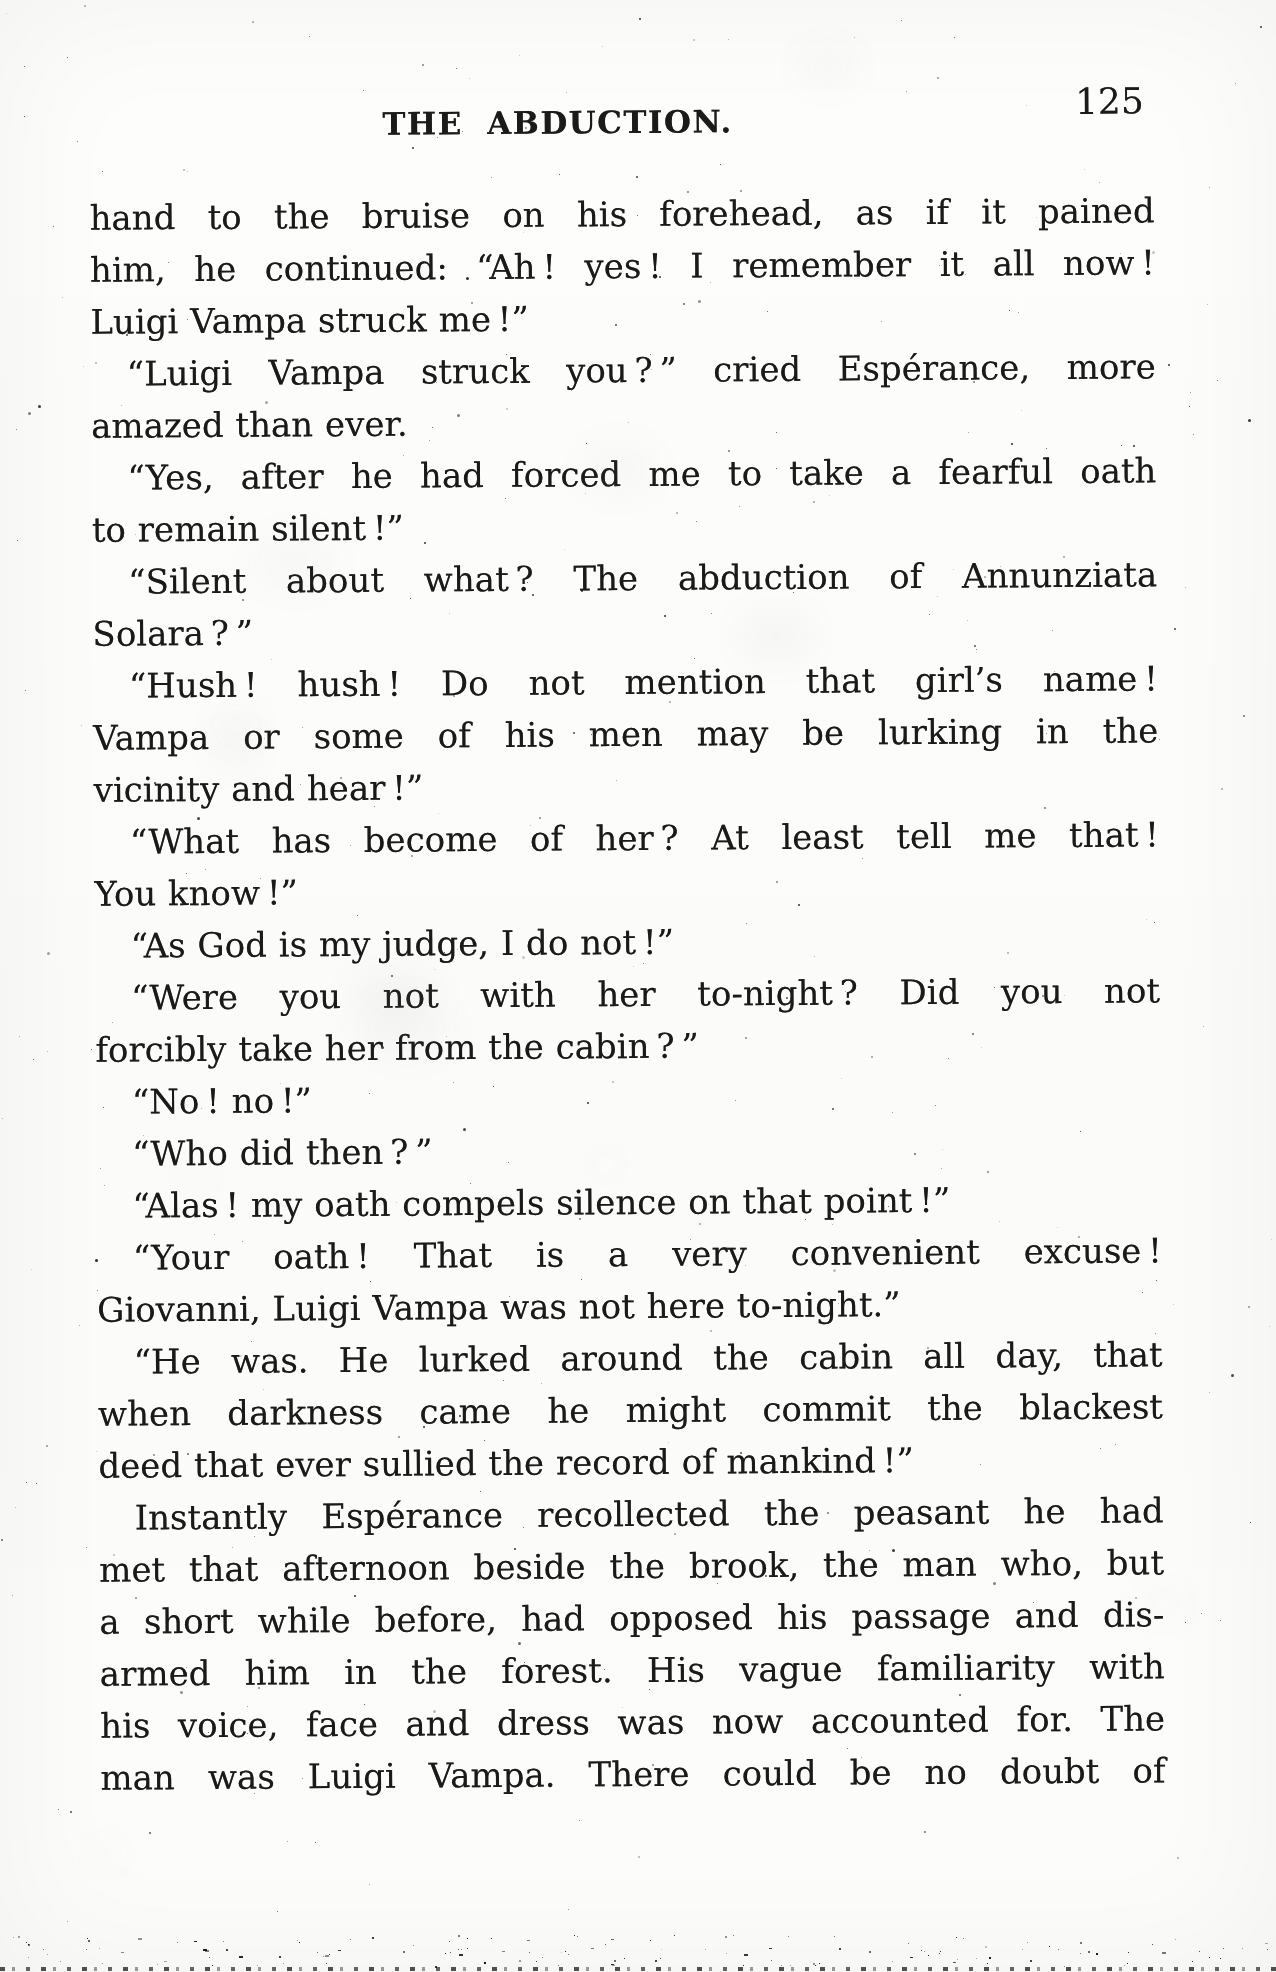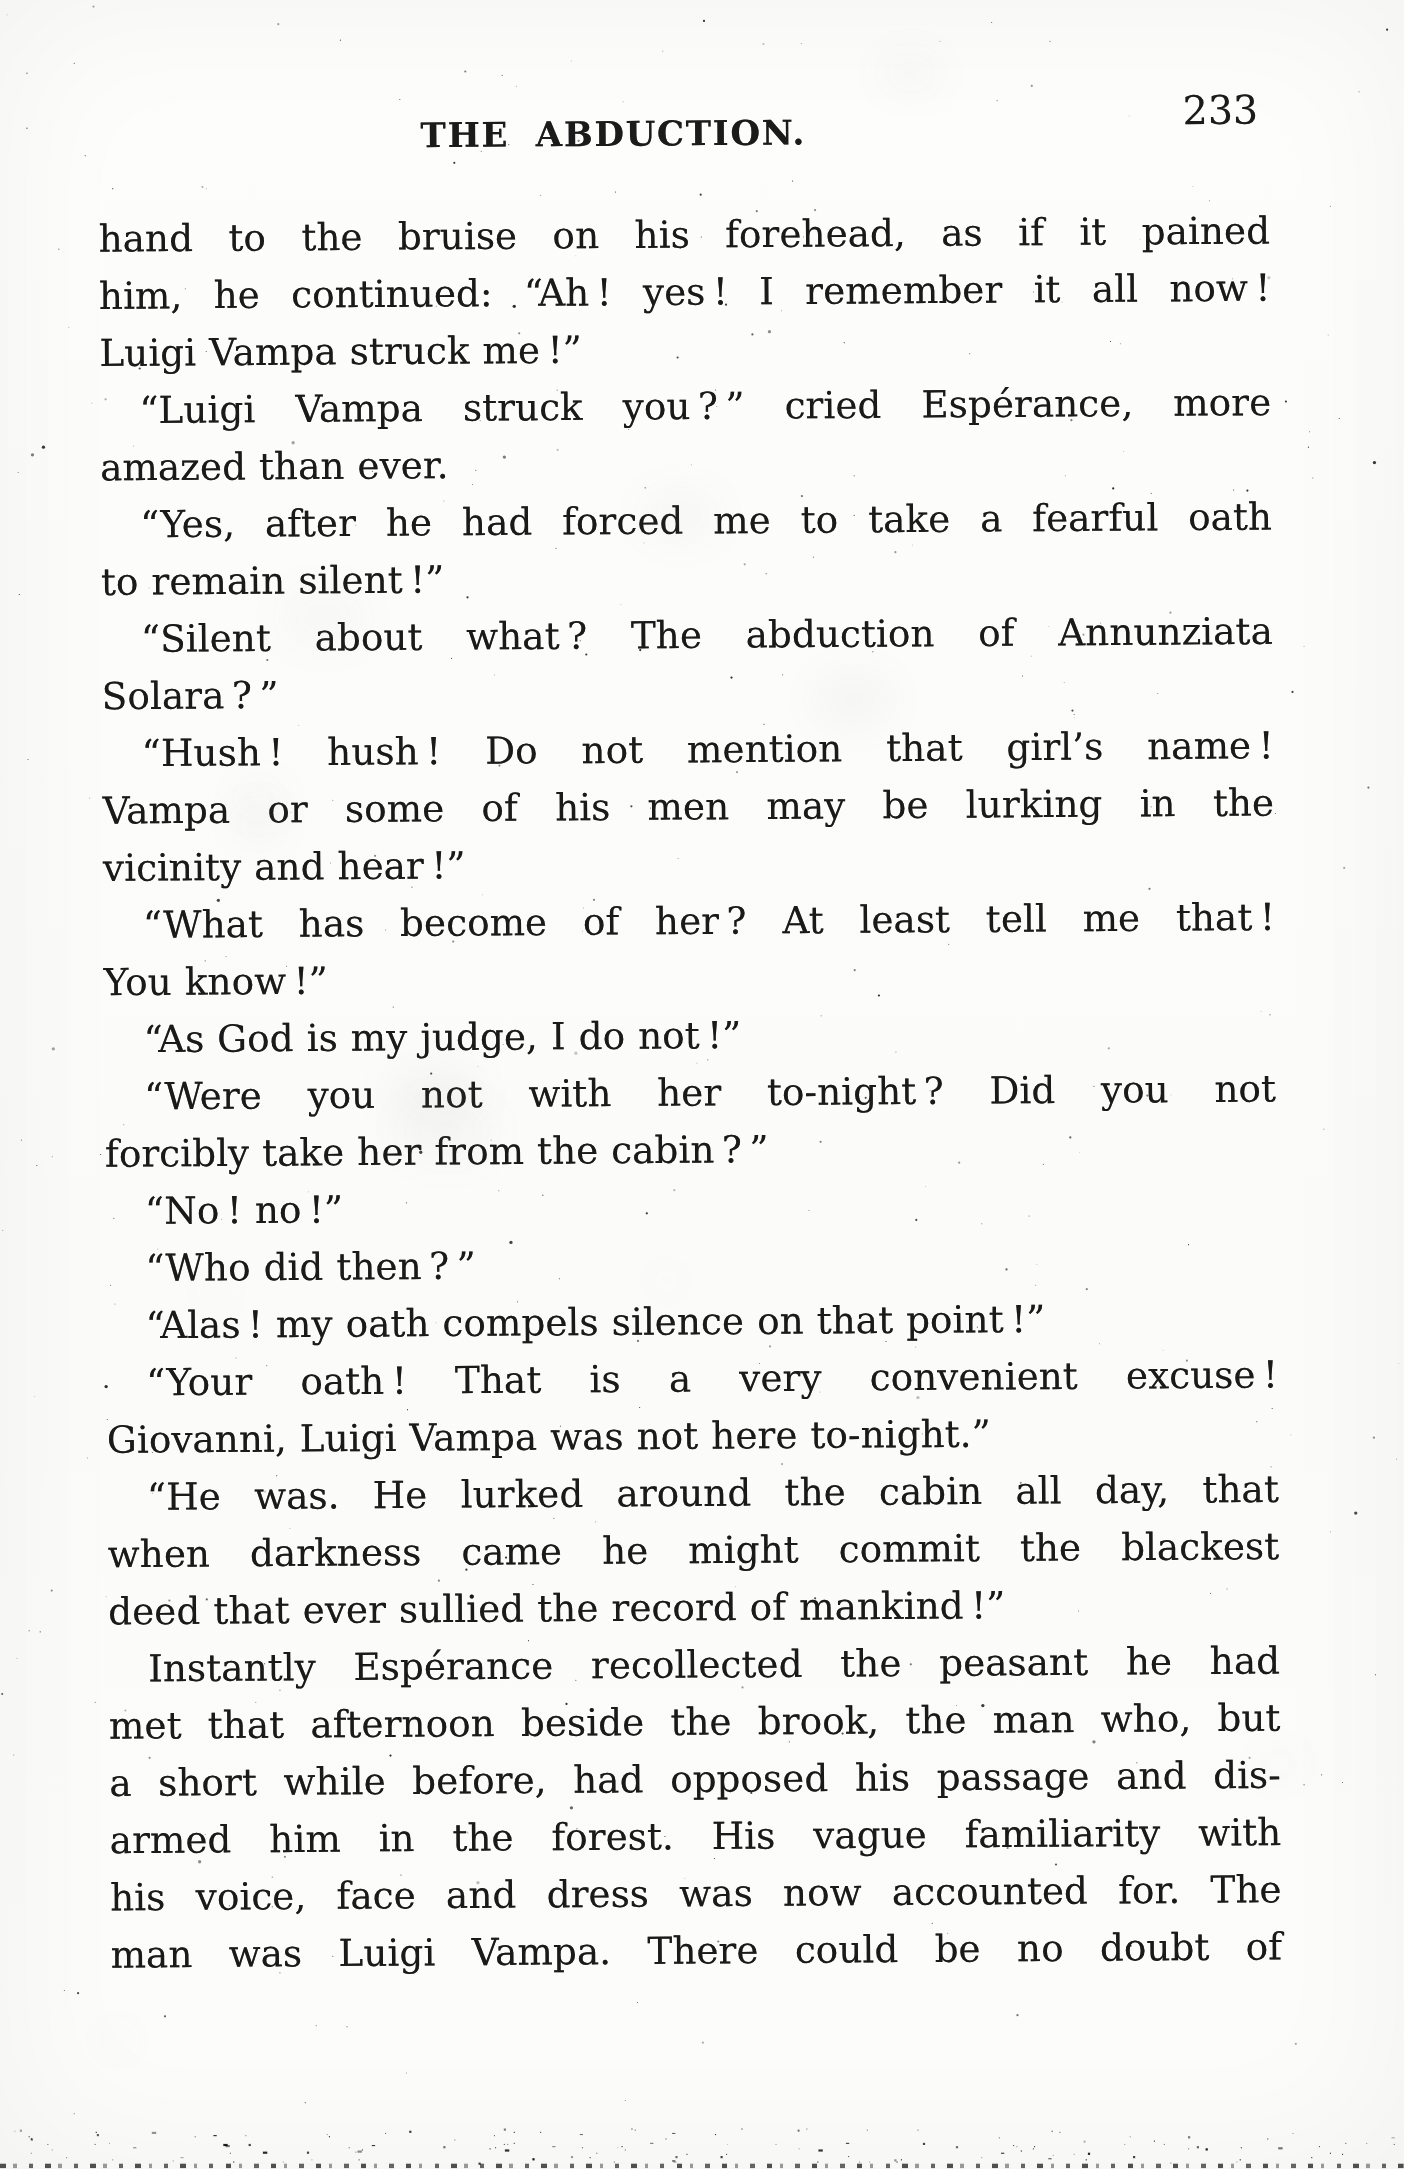--- a/index.html
+++ b/index.html
@@ -92,21 +92,21 @@
       rgba(0,0,0,0.7) 26px 30px, transparent 30px 41px);
   }
 </style>
 </head>
 <body>
 
 <div class="page">
   <div class="tilt">
     <div class="header-row">
       <div class="running-title">THE ABDUCTION.</div>
-      <div class="page-number">233</div>
+      <div class="page-number">125</div>
     </div>
     <div class="text-column">
         <div class="line">hand to the bruise on his forehead, as if it pained</div>
         <div class="line">him, he continued: “Ah ! yes ! I remember it all now !</div>
         <div class="line no-just">Luigi Vampa struck me !”</div>
         <div class="line indent">“Luigi Vampa struck you ? ” cried Espérance, more</div>
         <div class="line no-just">amazed than ever.</div>
         <div class="line indent">“Yes, after he had forced me to take a fearful oath</div>
         <div class="line no-just">to remain silent !”</div>
         <div class="line indent">“Silent about what ? The abduction of Annunziata</div>

